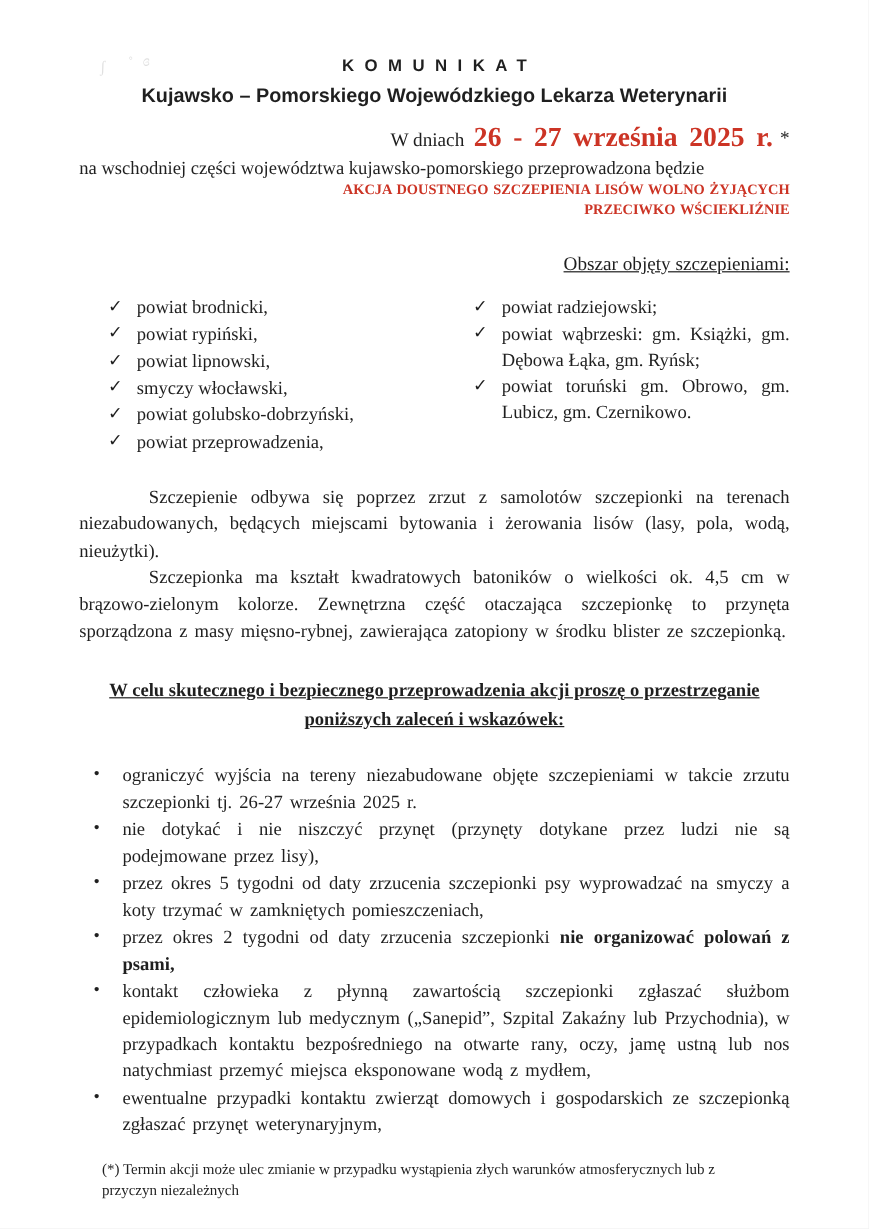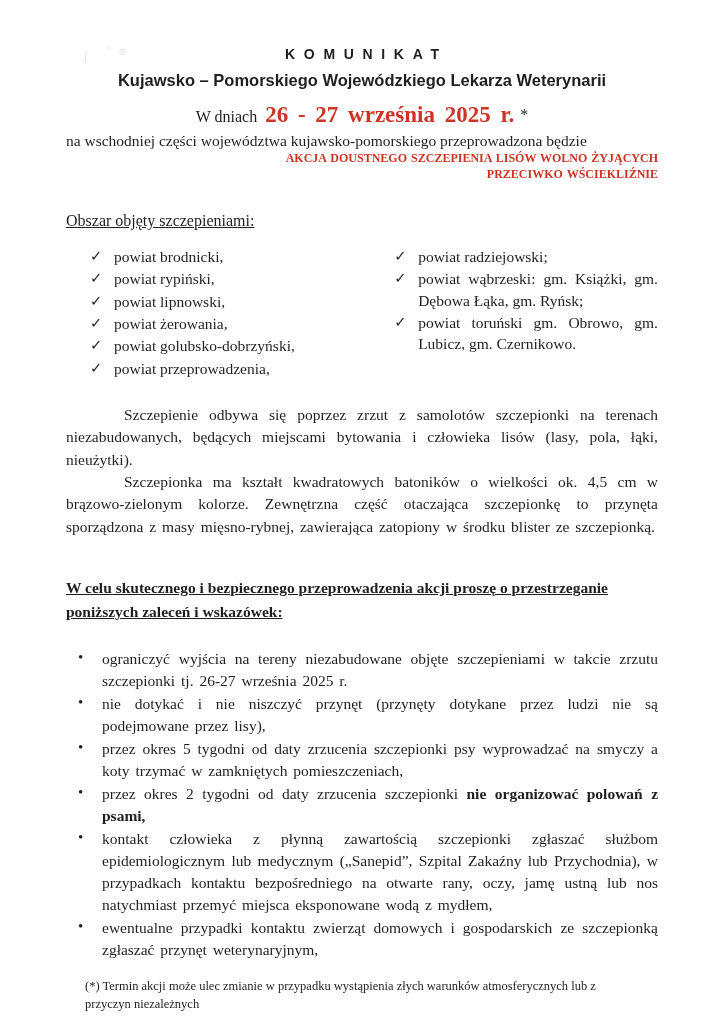--- a/index.html
+++ b/index.html
@@ -27,52 +27,52 @@
     font-size: 14px; font-weight: bold;
     text-align: center; letter-spacing: .62em; text-indent: .62em;
     margin-bottom: 9px;
   }
   .doc-subtitle {
     font-family: "Liberation Sans", sans-serif;
     font-size: 16.5px; font-weight: bold;
     text-align: center;
     margin-bottom: 12px;
   }
-  .date-line { text-align: center; font-size: 16px; margin-bottom: 3px; }
+  .date-line { text-align: right; font-size: 16px; margin-bottom: 3px; }
   .date-line .date {
     color: var(--accent); font-weight: bold; font-size: 23px;
     word-spacing: 4px; margin: 0 6px 0 8px;
   }
   .date-line .ast { font-size: 16px; vertical-align: 2px; }
   .intro-line { text-align: left; font-size: 15.5px; line-height: 1.3; }
   .red-caps {
     text-align: right; color: var(--accent); font-weight: bold;
     font-size: 12px; line-height: 1.28; word-spacing: 1px;
   }
 
   .area-heading {
-    text-align: left; font-size: 16px; text-decoration: underline;
+    text-align: right; font-size: 16px; text-decoration: underline;
     margin-top: 30px; margin-bottom: 16px;
   }
   .columns { display: flex; margin-top: 14px; }
   .col-left  { width: 48%; padding-left: 24px; }
   .col-right { width: 52%; padding-left: 44px; }
   ul.checklist { list-style: none; font-size: 15.5px; line-height: 1.38; }
   ul.checklist li { position: relative; padding-left: 24px; margin-bottom: 1px; }
   ul.checklist .check { position: absolute; left: 0; top: 0; font-size: 14.5px; }
   .col-right li { text-align: justify; }
 
   .body-paragraphs { margin-top: 24px; }
   .body-paragraphs p {
     font-size: 15.5px; line-height: 1.44; text-align: justify;
     text-indent: 58px; word-spacing: 2px;
   }
 
   .recs-heading {
-    margin-top: 38px; font-weight: bold;
+    margin-top: 26px; text-align: center; font-weight: bold;
     font-size: 15.5px; line-height: 1.55;
   }
   .recs-heading span { text-decoration: underline; }
 
   ul.bullets { list-style: none; margin-top: 24px; padding-left: 2px; }
   ul.bullets li {
     position: relative; padding-left: 34px; font-size: 15.5px;
     line-height: 1.42; text-align: justify; word-spacing: 2px;
     margin-bottom: 1px;
   }
@@ -101,36 +101,36 @@
   <p class="red-caps">PRZECIWKO WŚCIEKLIŹNIE</p>
 
   <p class="area-heading">Obszar objęty szczepieniami:</p>
 
   <div class="columns">
     <div class="col-left">
       <ul class="checklist">
           <li><span class="check">✓</span><span>powiat brodnicki,</span></li>
           <li><span class="check">✓</span><span>powiat rypiński,</span></li>
           <li><span class="check">✓</span><span>powiat lipnowski,</span></li>
-          <li><span class="check">✓</span><span>powiat żerowania,</span></li>
+          <li><span class="check">✓</span><span>smyczy włocławski,</span></li>
           <li><span class="check">✓</span><span>powiat golubsko-dobrzyński,</span></li>
           <li><span class="check">✓</span><span>powiat przeprowadzenia,</span></li>
         </ul>
     </div>
     <div class="col-right">
       <ul class="checklist">
           <li><span class="check">✓</span><span>powiat radziejowski;</span></li>
           <li><span class="check">✓</span><span>powiat wąbrzeski: gm. Książki, gm. Dębowa Łąka, gm. Ryńsk;</span></li>
           <li><span class="check">✓</span><span>powiat toruński gm. Obrowo, gm. Lubicz, gm. Czernikowo.</span></li>
         </ul>
     </div>
   </div>
 
   <div class="body-paragraphs">
-      <p>Szczepienie odbywa się poprzez zrzut z samolotów szczepionki na terenach niezabudowanych, będących miejscami bytowania i człowieka lisów (lasy, pola, łąki, nieużytki).</p>
+      <p>Szczepienie odbywa się poprzez zrzut z samolotów szczepionki na terenach niezabudowanych, będących miejscami bytowania i żerowania lisów (lasy, pola, wodą, nieużytki).</p>
       <p>Szczepionka ma kształt kwadratowych batoników o wielkości ok. 4,5 cm w brązowo-zielonym kolorze. Zewnętrzna część otaczająca szczepionkę to przynęta sporządzona z masy mięsno-rybnej, zawierająca zatopiony w środku blister ze szczepionką.</p>
     </div>
 
   <p class="recs-heading"><span>W celu skutecznego i bezpiecznego przeprowadzenia akcji proszę o przestrzeganie</span><br><span>poniższych zaleceń i wskazówek:</span></p>
 
   <ul class="bullets">
       <li><span class="bullet">•</span><span>ograniczyć wyjścia na tereny niezabudowane objęte szczepieniami w takcie zrzutu szczepionki tj. 26-27 września 2025 r.</span></li>
       <li><span class="bullet">•</span><span>nie dotykać i nie niszczyć przynęt (przynęty dotykane przez ludzi nie są podejmowane przez lisy),</span></li>
       <li><span class="bullet">•</span><span>przez okres 5 tygodni od daty zrzucenia szczepionki psy wyprowadzać na smyczy a koty trzymać w zamkniętych pomieszczeniach,</span></li>
       <li><span class="bullet">•</span><span>przez okres 2 tygodni od daty zrzucenia szczepionki <b>nie organizować polowań z psami,</b></span></li>

